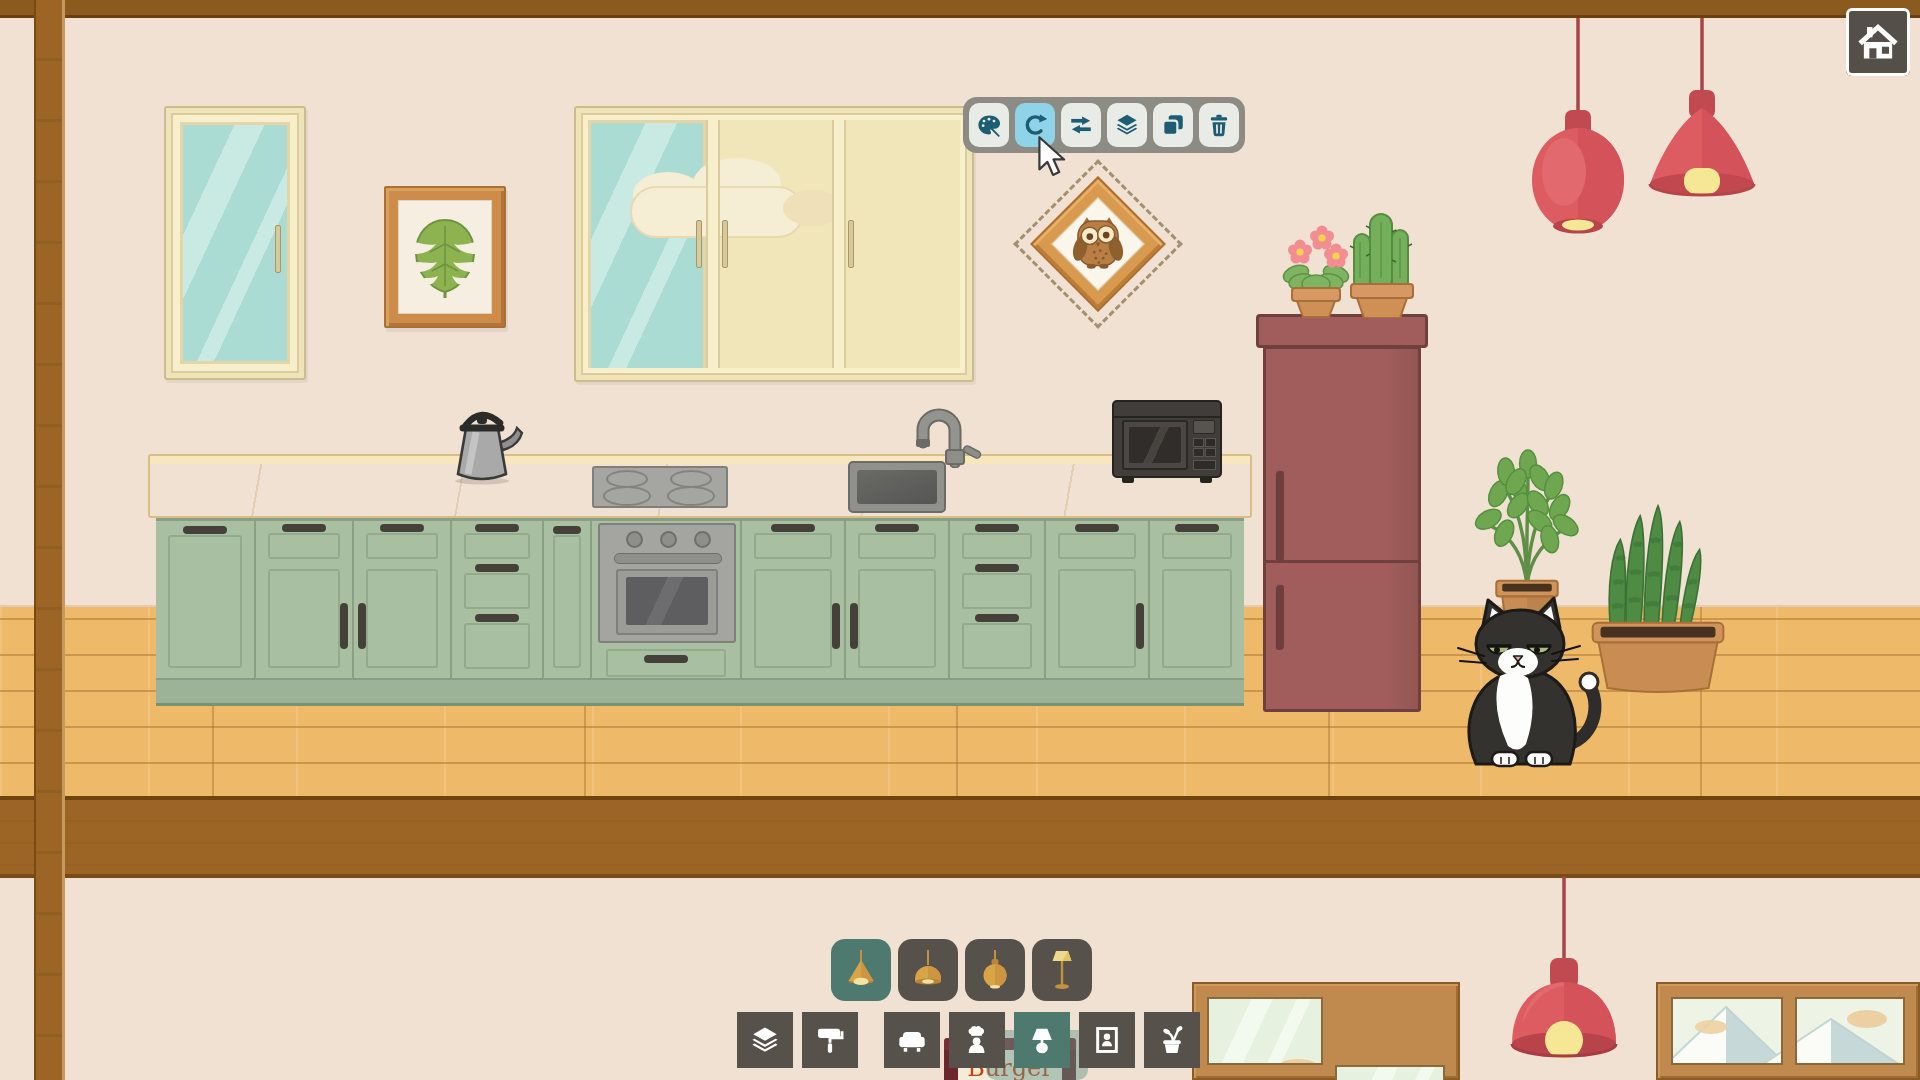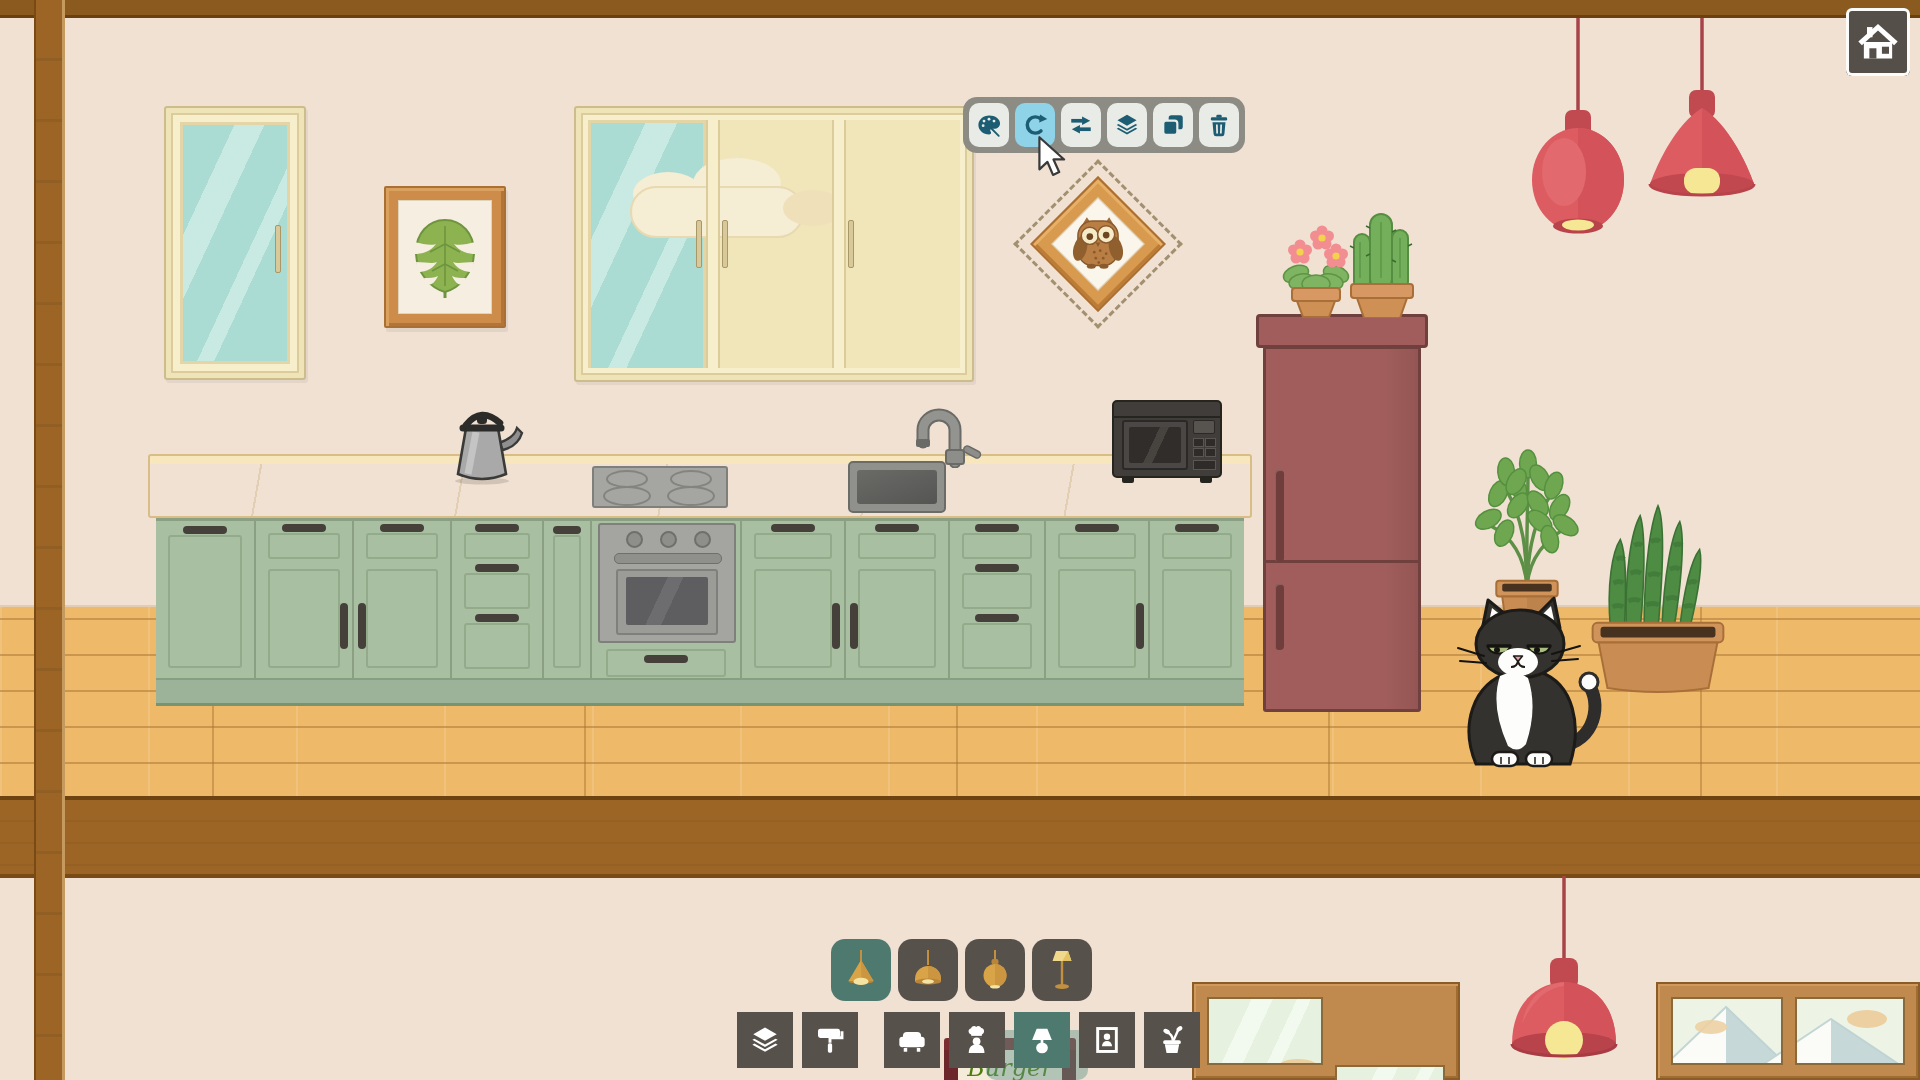--- a/index.html
+++ b/index.html
@@ -104,21 +104,21 @@
   #monstera{left:384px;top:186px;width:122px;height:142px;background:#cd8c4a;border:2px solid #a96f33;border-radius:2px;
     box-shadow:inset 3px 3px 0 #daa05e, inset -3px -3px 0 #b37437, 2px 4px 0 rgba(0,0,0,.06);box-sizing:border-box;
     display:flex;align-items:center;justify-content:center;z-index:4;}
   #monstera-mat{width:92px;height:112px;background:#f6eee0;border:1px solid #e0d3bc;display:flex;align-items:center;justify-content:center;}
 
   
   #burger-sign{left:944px;top:1038px;width:132px;height:42px;z-index:25;}
   #burger-top{position:absolute;left:0;top:0;width:132px;height:12px;background:#7c2d31;border-radius:3px 3px 0 0;}
   .burger-col{position:absolute;top:12px;width:14px;height:30px;background:#6b272b;}
   #burger-face{position:absolute;left:14px;top:12px;width:104px;height:30px;background:#f4ebd9;overflow:hidden;
-    font-family:"DejaVu Serif",serif;font-style:italic;color:#4d7c0f;font-size:24px;text-align:center;line-height:36px;}
+    font-family:"DejaVu Serif",serif;color:#c2410c;font-size:24px;text-align:center;line-height:36px;}
 
   #cursor{z-index:60;}
 </style>
 </head>
 <body>
 
 <div id="stage">
 
   <div class="abs" id="upper-wall"></div>
   <div class="abs" id="upper-floor"></div>

